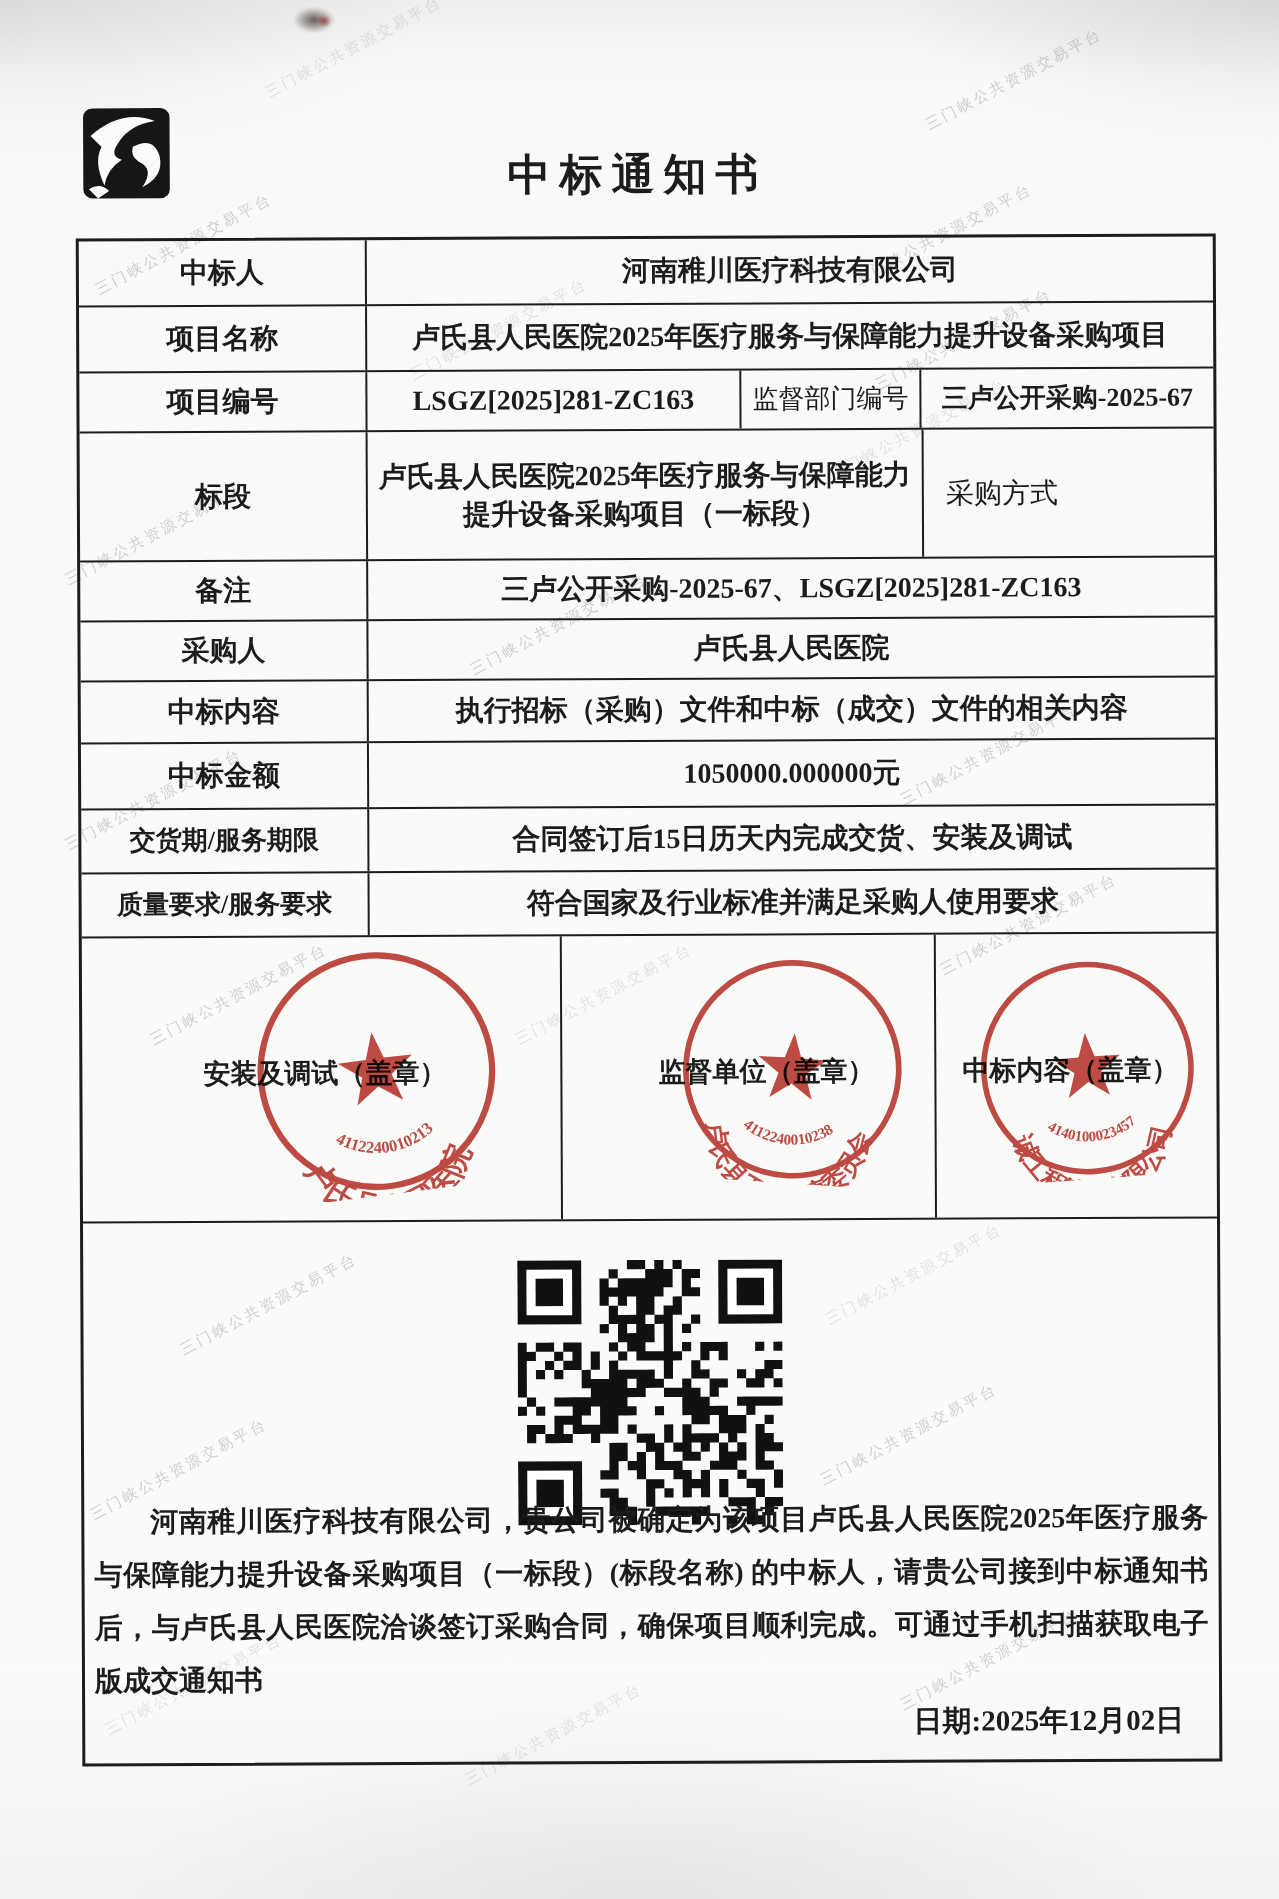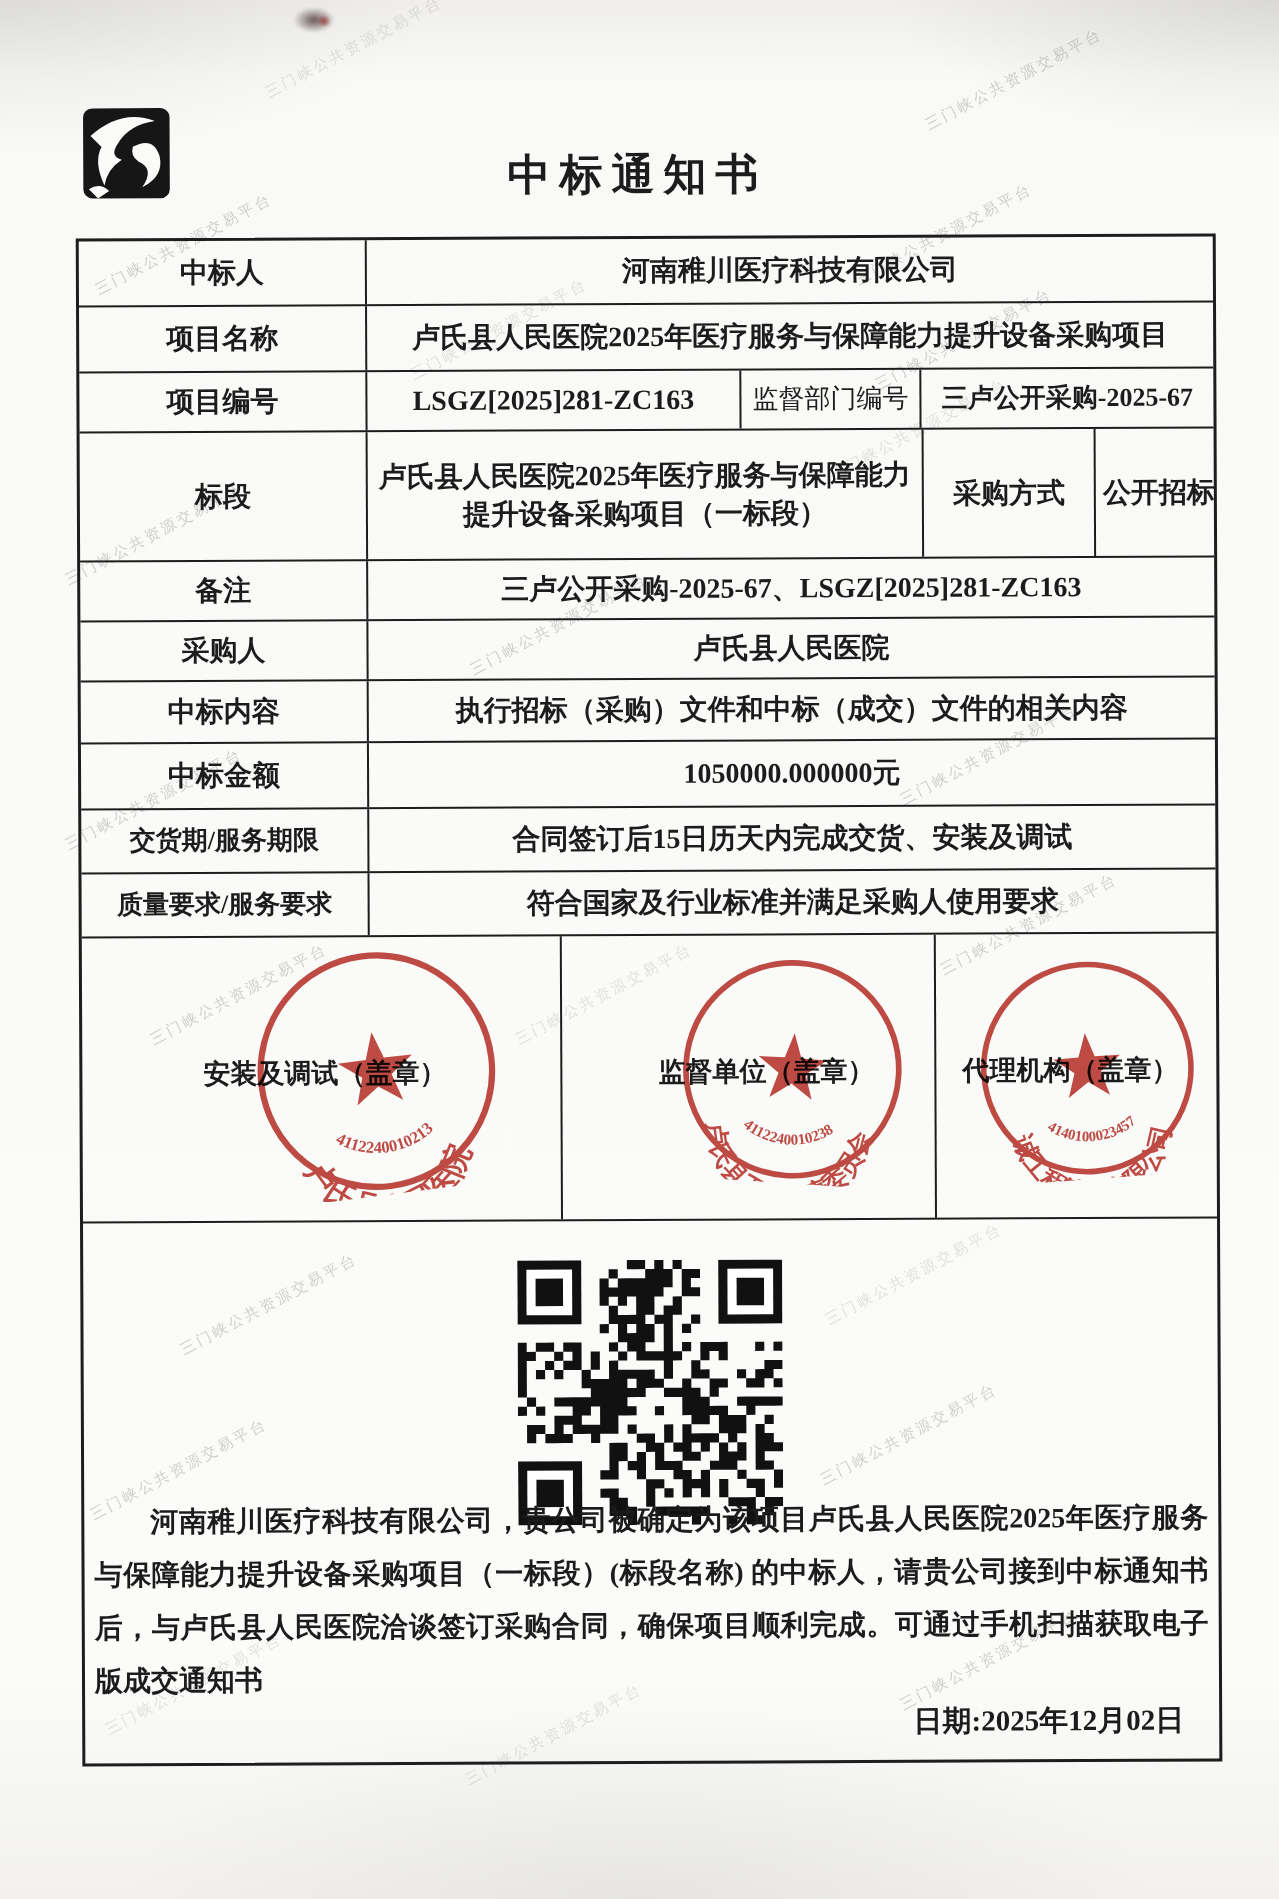--- a/index.html
+++ b/index.html
@@ -51,21 +51,21 @@
   .row:first-child{border-top:none;}
   .c{display:flex;align-items:center;justify-content:center;text-align:center;
      border-left:2px solid var(--line);font-size:28px;font-weight:600;line-height:1.35;
      padding:2px 6px;box-sizing:border-box;}
   .c:first-child{border-left:none;}
   .lc{width:286px;flex:none;font-weight:700;}
   .vc{flex:1;}
   .h62{min-height:62px}.h64{min-height:64px}.h58{min-height:58px}.h127{min-height:127px}
   .h60{min-height:60px}
   .w374{width:374px;flex:none}.w180{width:180px;flex:none;font-weight:400}
-  .w556{width:556px;flex:none}.w158{width:172px;flex:none;font-weight:700}
+  .w556{width:556px;flex:none}.w158{width:158px;flex:none;font-weight:400}
   .w128{width:128px;flex:none}
   .fs26{font-size:26px}
 
   
   .stamps{min-height:283px;position:relative;}
   .scell{border-left:2px solid var(--line);box-sizing:border-box;}
   .scell:first-child{border-left:none;}
   .sc1{width:478px;flex:none}.sc2{width:374px;flex:none}.sc3{flex:1}
   .stamp-label{position:absolute;top:118px;font-size:27px;font-weight:700;white-space:nowrap;}
   .sl1{left:121px}.sl2{left:576px}.sl3{left:880px}
@@ -141,21 +141,20 @@
         <div class="c lc">项目编号</div>
         <div class="c w374">LSGZ[2025]281-ZC163</div>
         <div class="c w180 fs26">监督部门编号</div>
         <div class="c vc fs26">三卢公开采购-2025-67</div>
       </div>
 
       <div class="row h127">
         <div class="c lc">标段</div>
         <div class="c w556">卢氏县人民医院2025年医疗服务与保障能力提升设备采购项目（一标段）</div>
         <div class="c w158">采购方式</div>
-        <div class="c w128">公开招标</div>
       </div>
 
       <div class="row h58">
         <div class="c lc">备注</div>
         <div class="c vc">三卢公开采购-2025-67、LSGZ[2025]281-ZC163</div>
       </div>
 
       <div class="row h58">
         <div class="c lc">采购人</div>
         <div class="c vc">卢氏县人民医院</div>
@@ -181,21 +180,21 @@
         <div class="c vc">符合国家及行业标准并满足采购人使用要求</div>
       </div>
 
       <div class="row stamps">
         <div class="scell sc1"></div>
         <div class="scell sc2"></div>
         <div class="scell sc3"></div>
 
         <div class="stamp-label sl1">安装及调试（盖章）</div>
         <div class="stamp-label sl2">监督单位（盖章）</div>
-        <div class="stamp-label sl3">代理机构（盖章）</div>
+        <div class="stamp-label sl3">中标内容（盖章）</div>
 
         <svg class="seal se1" width="248" height="248" viewBox="0 0 240 240">
           <defs>
             <path id="arcT1" d="M 40,150 A 85,85 0 1 0 200,150"></path>
             <path id="arcB1" d="M 59,171 A 80,80 0 0 0 181,171"></path>
           </defs>
           <circle cx="120" cy="120" r="112" stroke-width="6"></circle>
           <polygon points="120,82 128.8,107.9 156.1,108.3 134.3,124.6 142.3,150.7 120,135 97.7,150.7 105.7,124.6 83.9,108.3 111.2,107.9"></polygon>
           <text font-size="30"><textPath href="#arcT1" startOffset="50%" text-anchor="middle">卢氏县人民医院</textPath></text>
           <text font-size="16"><textPath href="#arcB1" startOffset="50%" text-anchor="middle">4112240010213</textPath></text>

